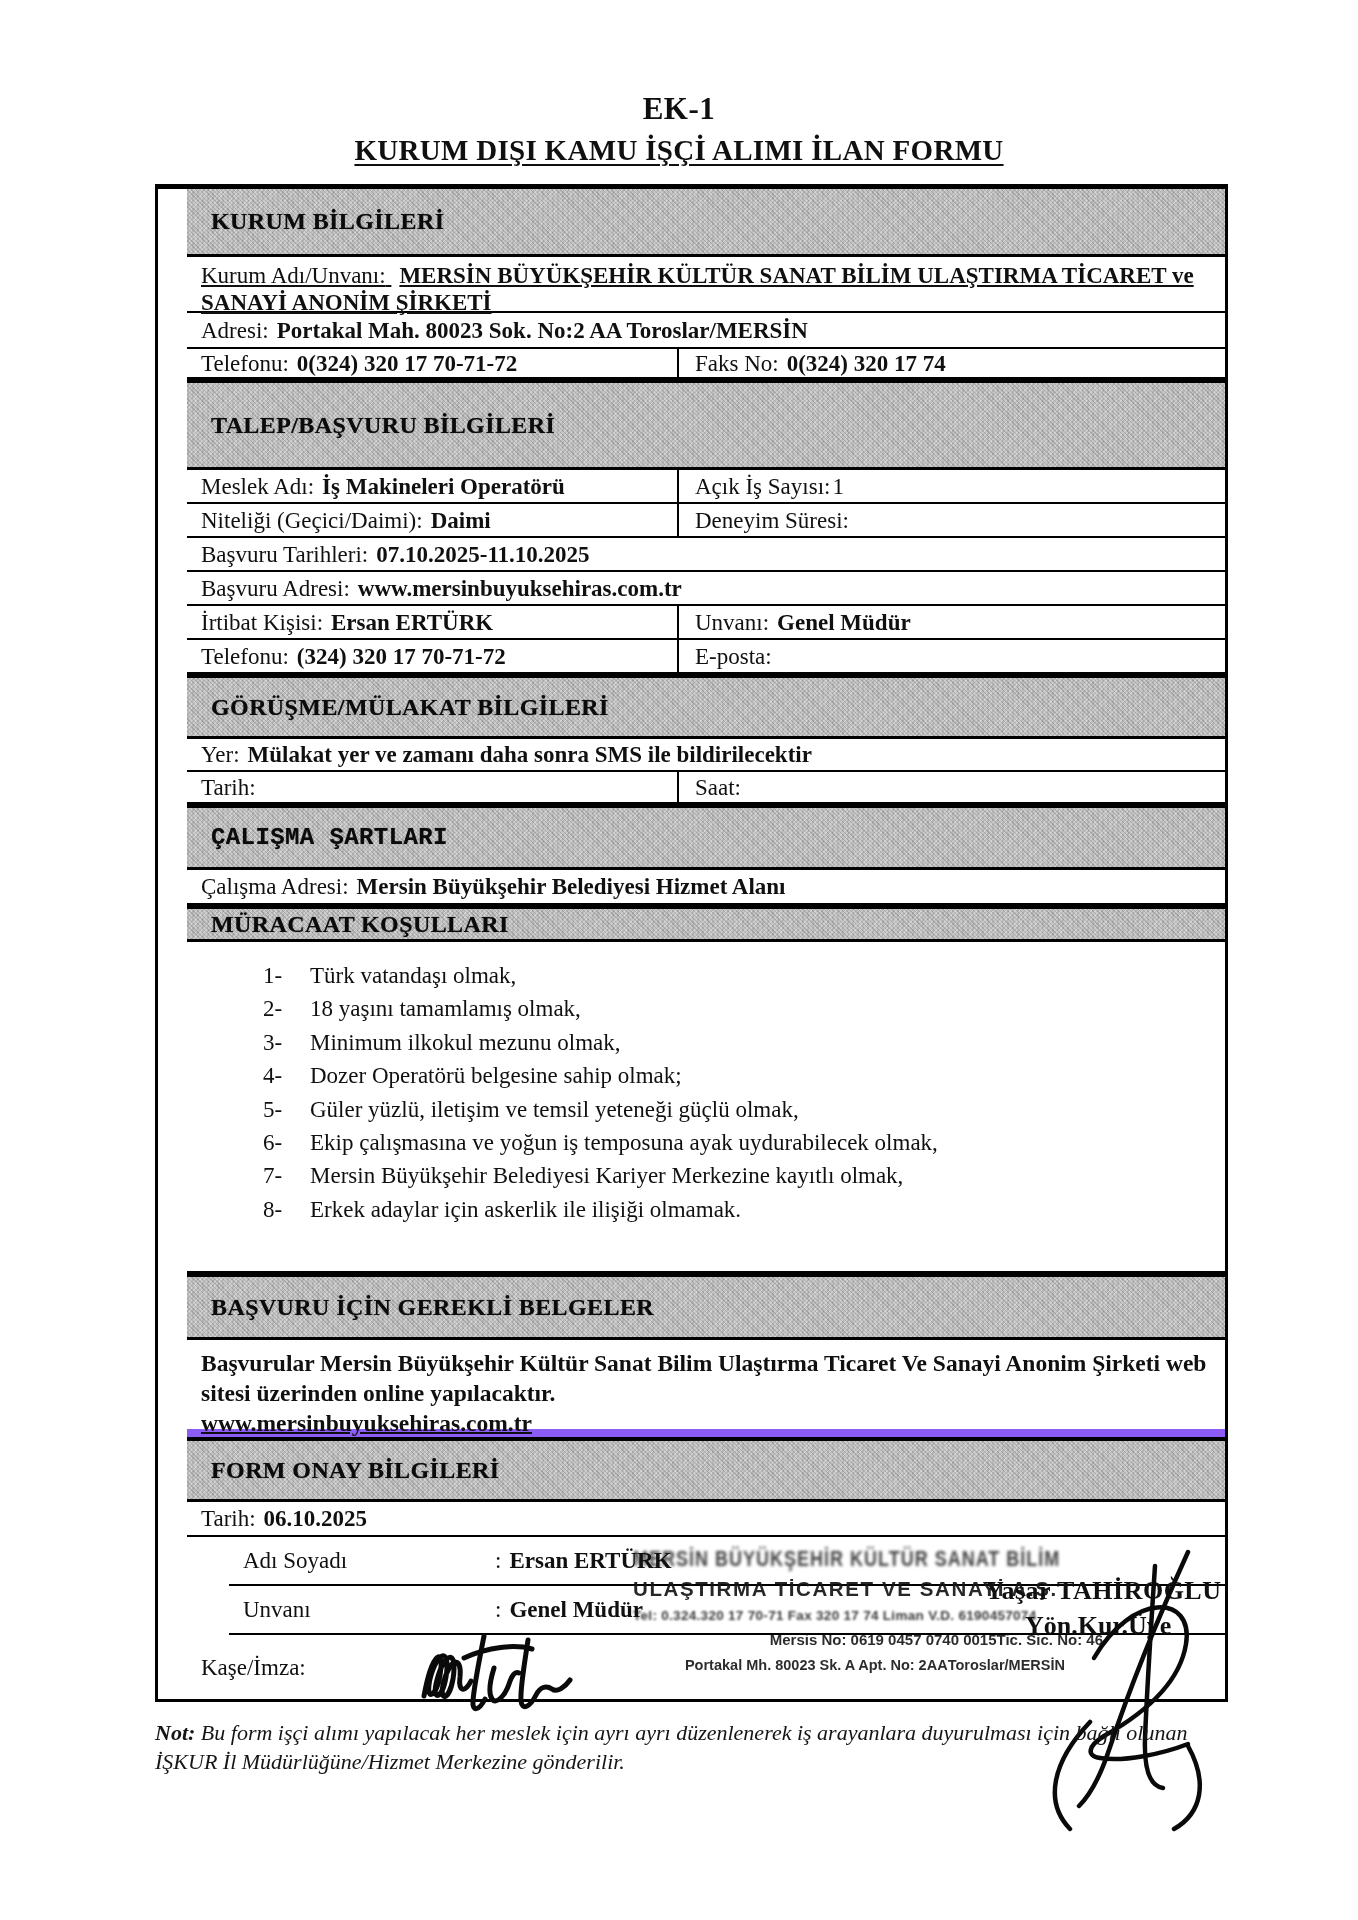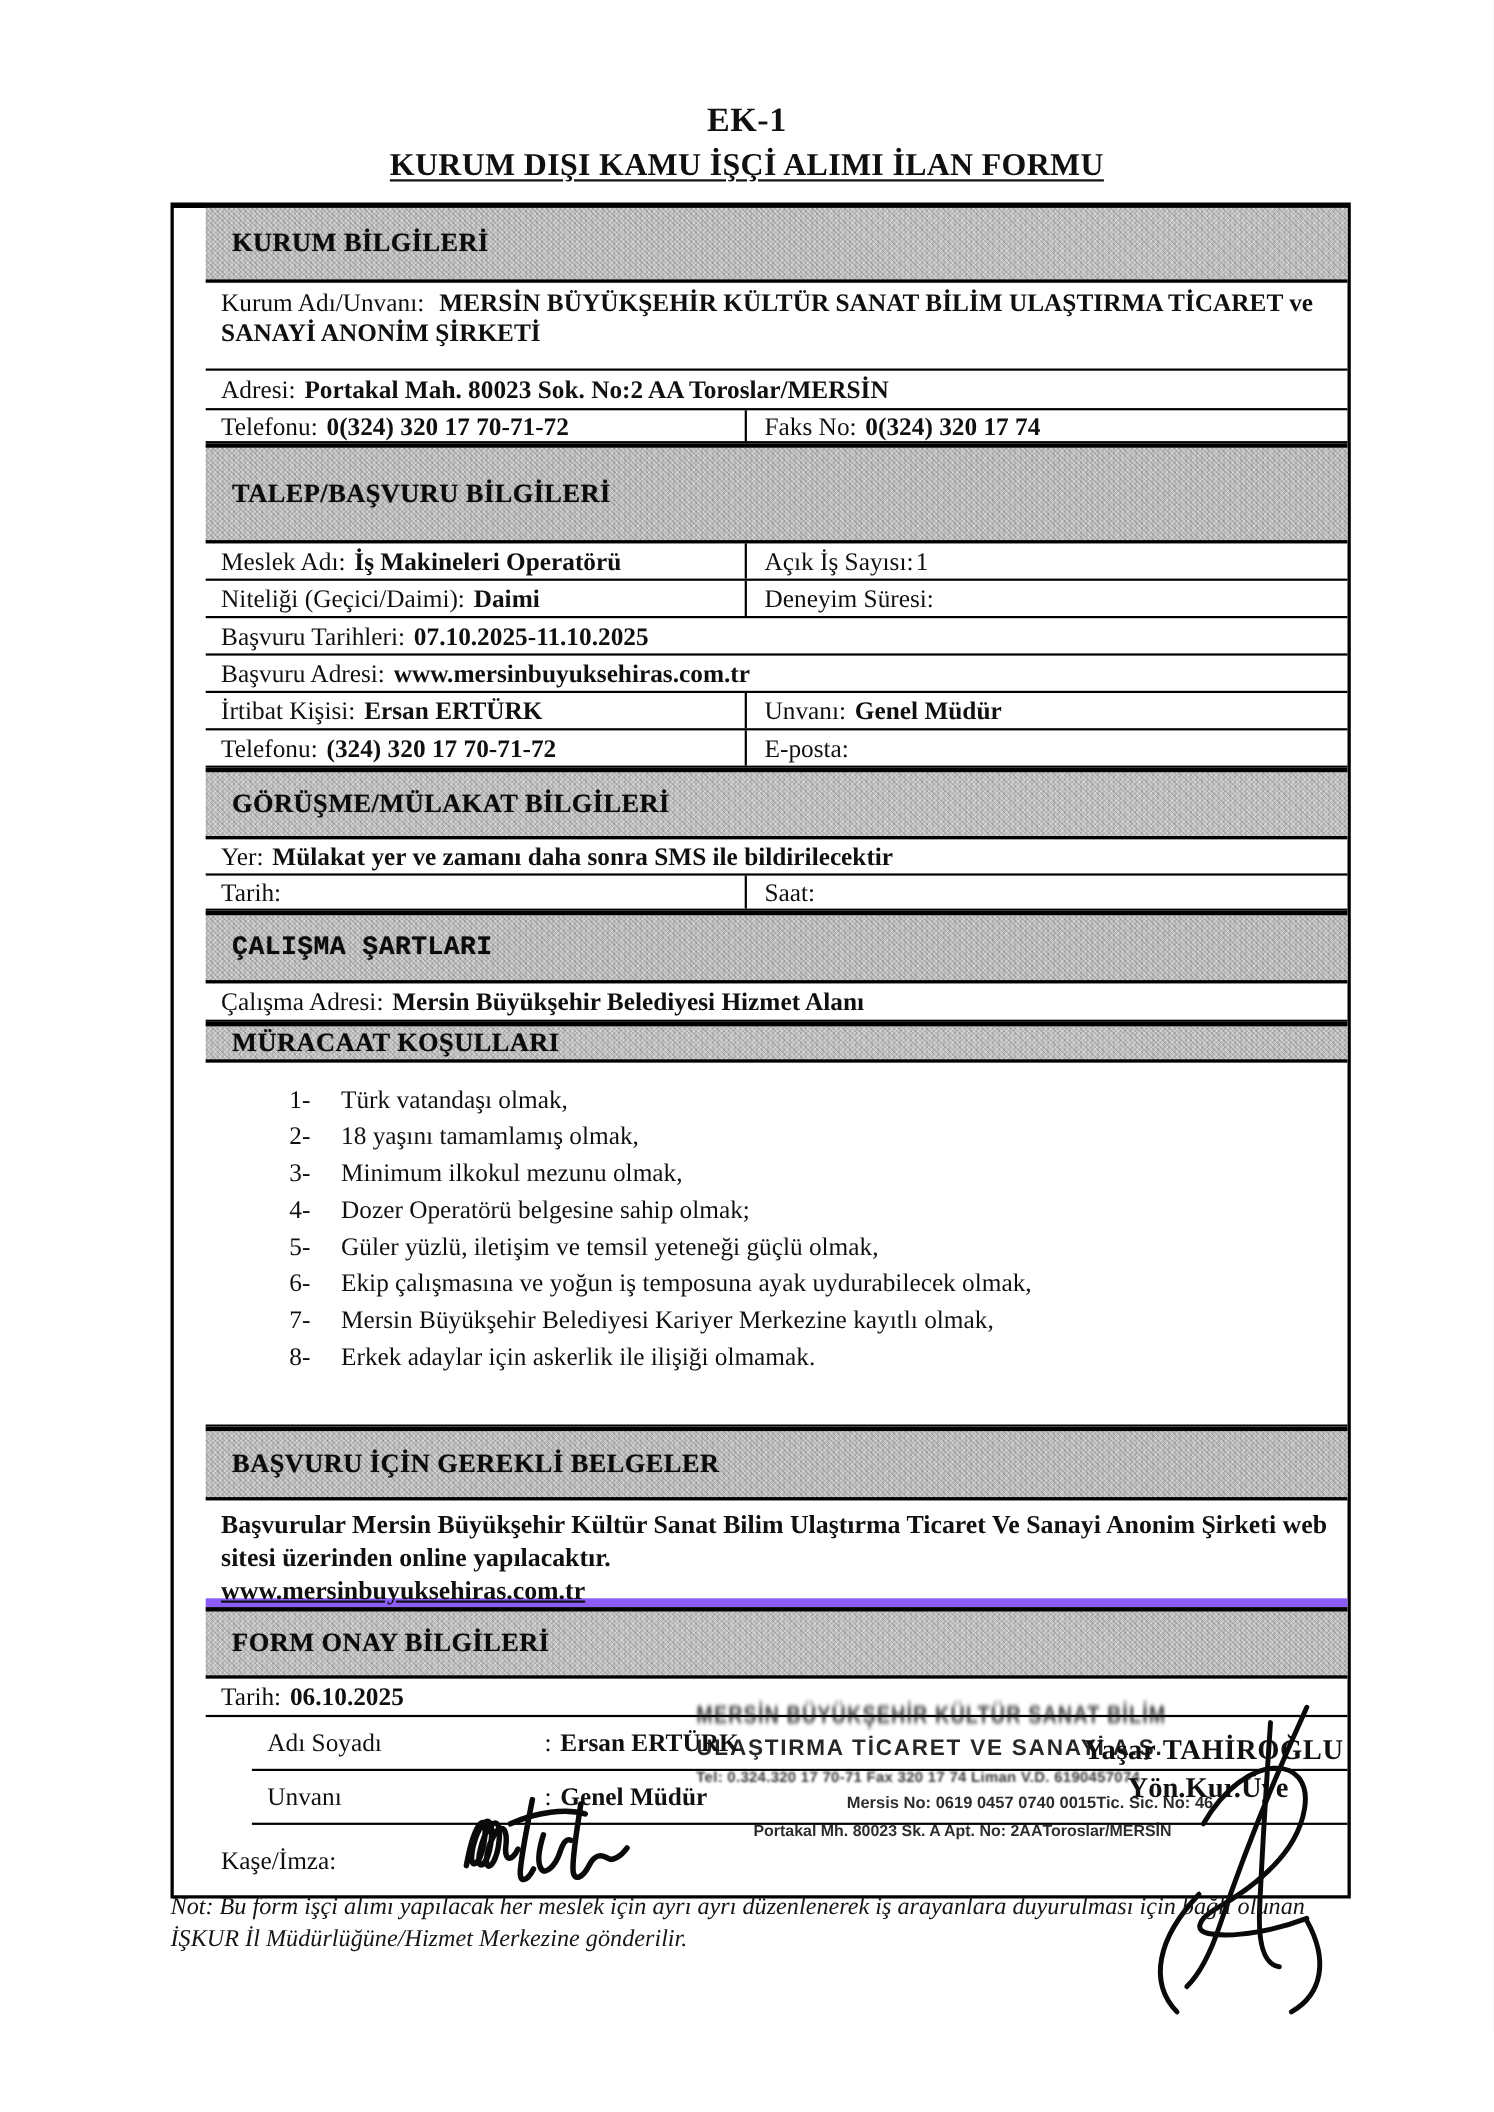--- a/index.html
+++ b/index.html
@@ -42,21 +42,21 @@
     font-weight:bold;font-size:24px;letter-spacing:.4px;
     color:#0b0b0b;text-shadow:0 0 1px rgba(0,0,0,.55);
     background-color:#c3c3c3;
     background-image:
       repeating-linear-gradient(45deg, rgba(0,0,0,.14) 0 1px, transparent 1px 3px),
       repeating-linear-gradient(-45deg, rgba(255,255,255,.30) 0 1px, transparent 1px 3px),
       repeating-linear-gradient(90deg, rgba(0,0,0,.07) 0 2px, transparent 2px 5px);
   }
   .band.first{border-top:none;}
   
-  .h-band1{height:68px;} .h-kurum{height:80px;} .h-adres{height:36px;} .h-tel{height:30px;}
+  .h-band1{height:68px;} .h-kurum{height:56px;text-decoration:underline;} .h-adres{height:36px;} .h-tel{height:30px;}
   .h-band2{height:91px;} .h-r34{height:34px;}
   .h-band3{height:65px;} .h-yer{height:33px;} .h-ts{height:32px;}
   .h-band4{height:66px;font-family:Liberation Mono, monospace;} .h-cadres{height:35px;} .h-csure{height:32px;}
   .h-band5{height:37px;} .h-mbody{height:331px;}
   .h-band6{height:67px;} .h-bbody{height:97px;}
   .h-band7{height:65px;} .h-ftarih{height:35px;} .h-f33{height:49px;margin-left:42px;} .h-kase{height:64px;}
   
   .mbody{box-sizing:border-box;border-bottom:none;padding:20px 14px 0 14px;font-size:23px;
     border-bottom:2px solid #000;}
   .mitem{height:33.4px;padding-left:62px;display:flex;align-items:flex-start;line-height:27px;}
@@ -90,21 +90,21 @@
   .approver-role{position:absolute;left:1025px;top:1611px;font-size:26px;font-weight:bold;
     white-space:nowrap;}
   
   .sig-small{position:absolute;left:418px;top:1622px;}
   .sig-large{position:absolute;left:1036px;top:1540px;}
   
   .footnote{
     position:absolute;left:155px;top:1718px;width:1085px;
     font-style:italic;font-size:22px;line-height:29px;color:#151515;
   }
-  .footnote .nlabel{font-weight:normal;margin-top:11px;}
+  .footnote .nlabel{font-weight:bold;margin-top:11px;}
 </style>
 </head>
 <body>
 
 <div class="sheet">
 
   <div class="doc-head">
     <div class="doc-code">EK-1</div>
     <div class="doc-title">KURUM DIŞI KAMU İŞÇİ ALIMI İLAN FORMU</div>
   </div>

